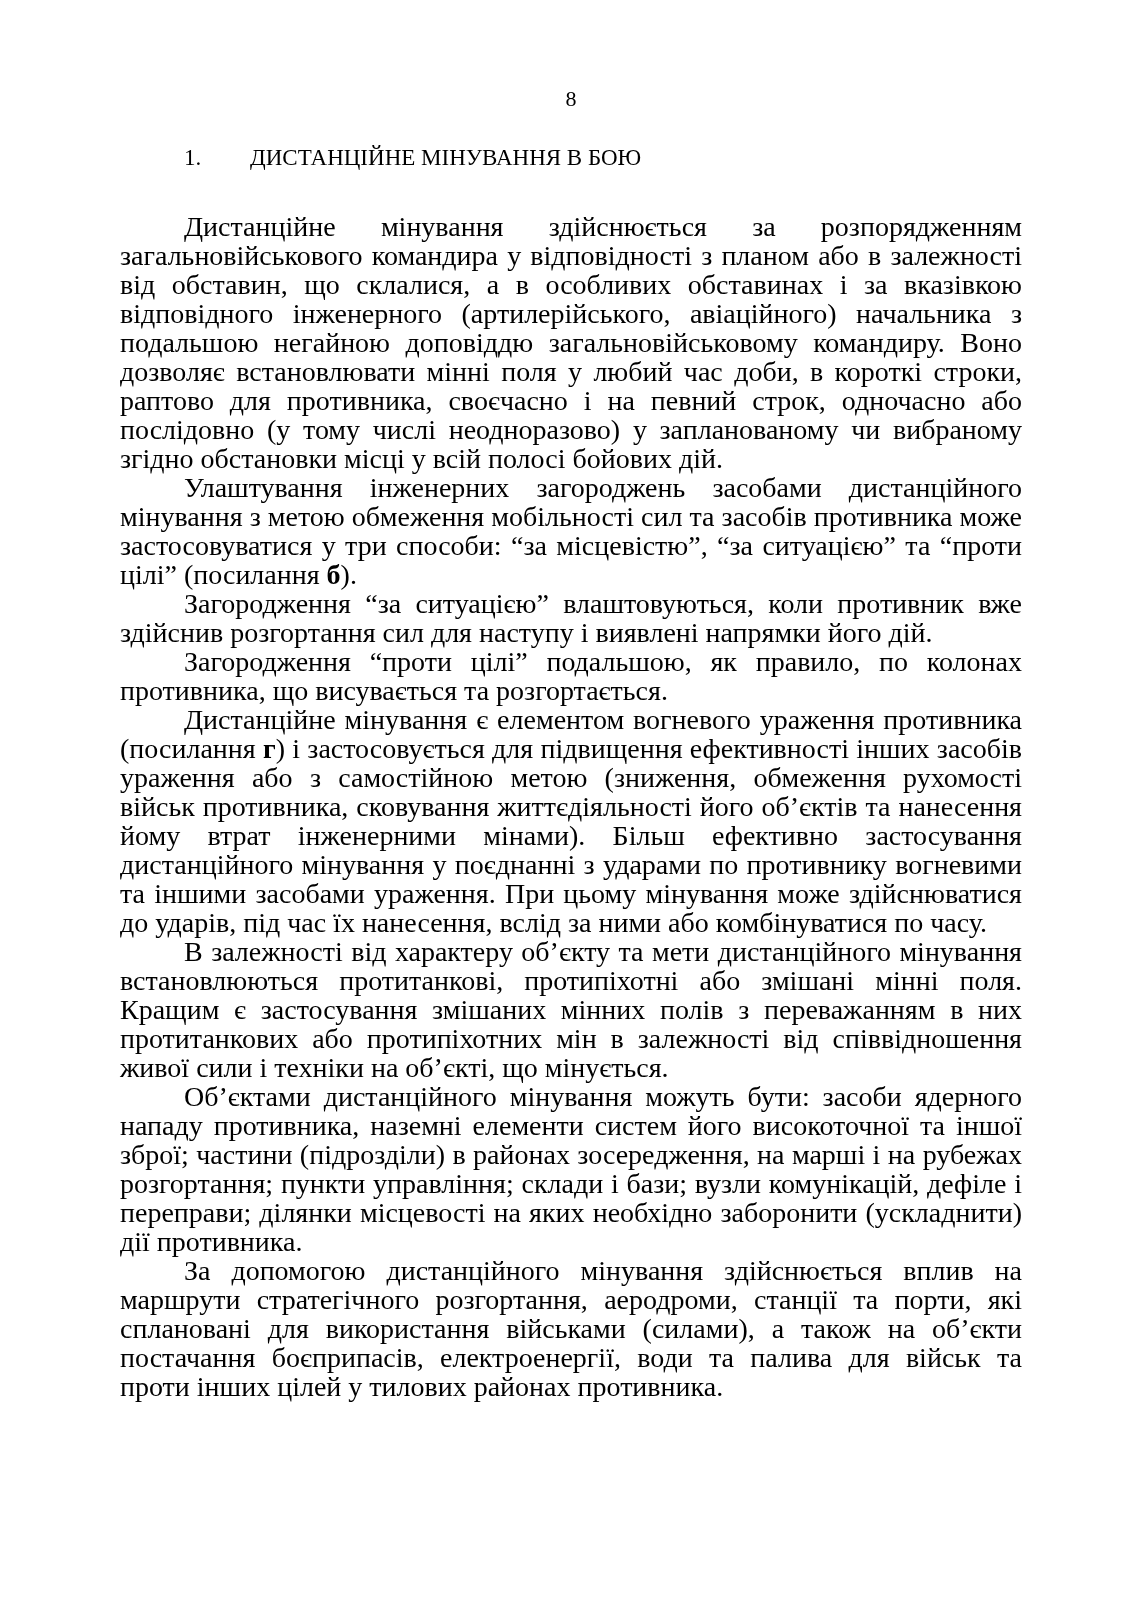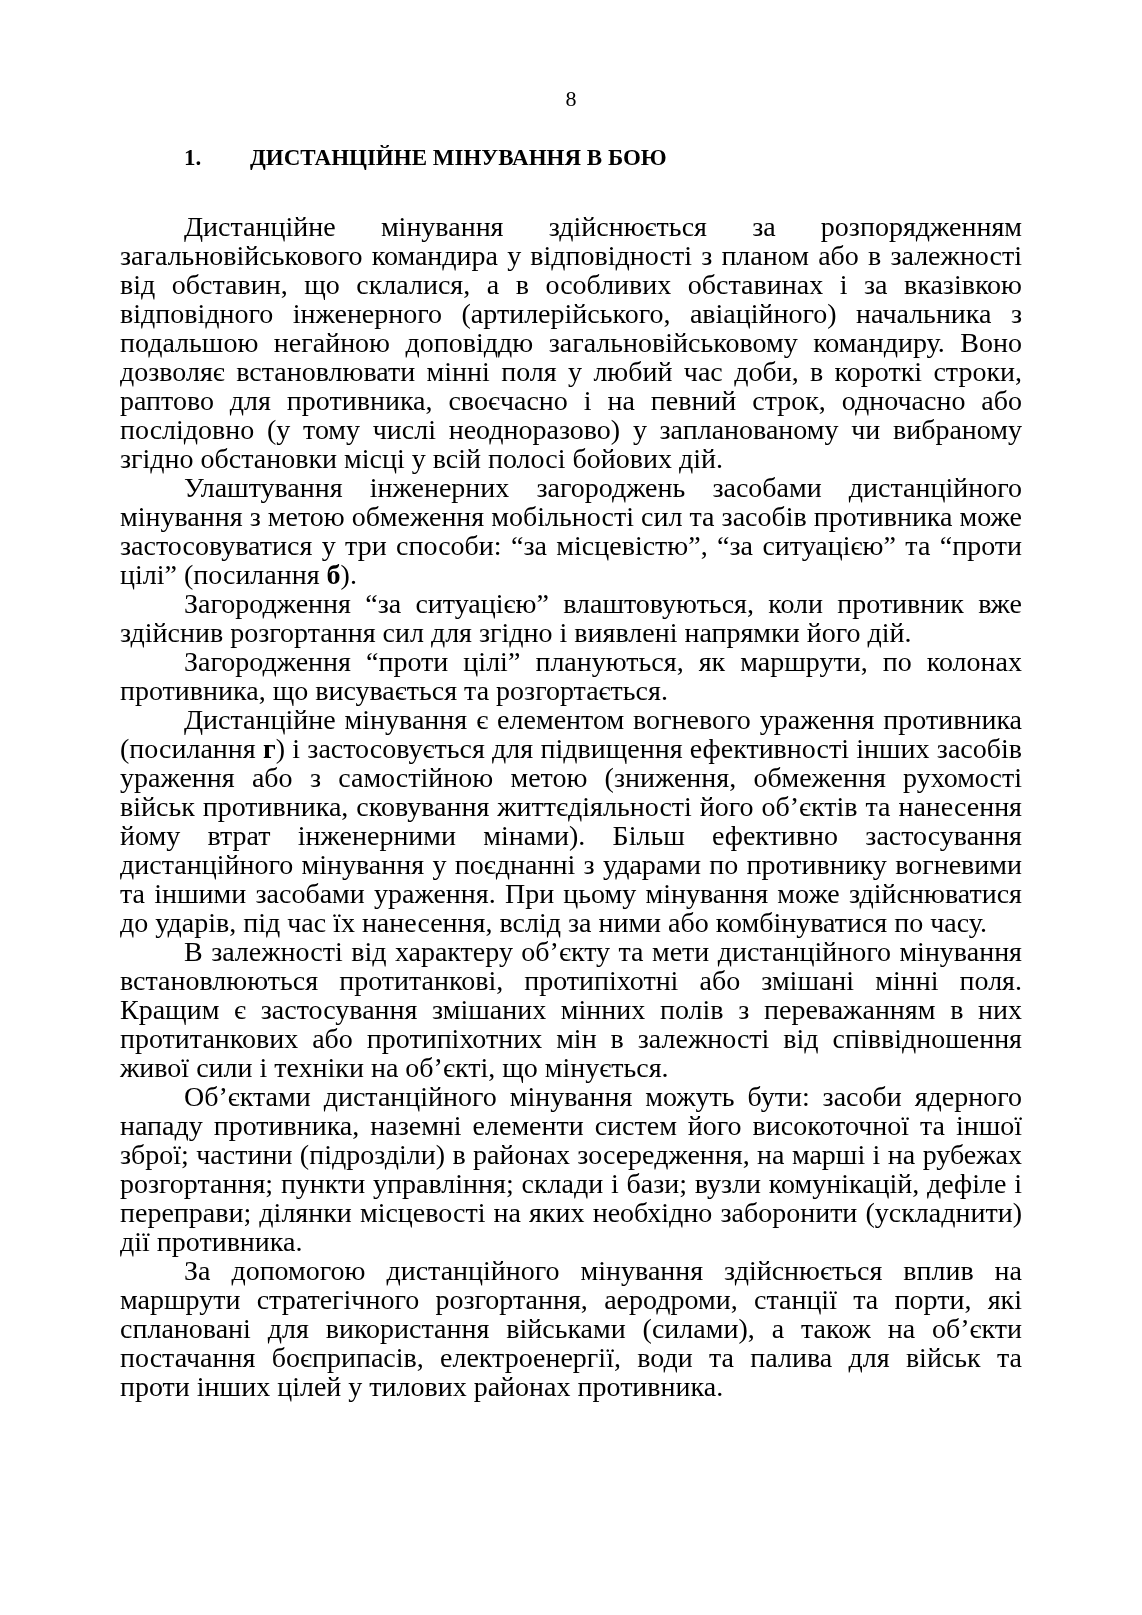--- a/index.html
+++ b/index.html
@@ -15,21 +15,21 @@
     background: #ffffff;
     padding: 84px 120px 60px 120px;
   }
   .page-number {
     text-align: center;
     font-size: 22px;
     line-height: 29px;
     margin-bottom: 30px;
   }
   .heading {
-    font-weight: bold;
+    font-weight: normal;
     font-size: 23px;
     line-height: 29px;
     padding-left: 64px;
     margin-bottom: 40px;
     white-space: nowrap;
   }
   .heading .h-num {
     display: inline-block;
     width: 66px;
   }
@@ -44,20 +44,20 @@
 </style>
 </head>
 <body>
 
 <div class="page">
   <div class="page-number">8</div>
   <h1 class="heading"><span class="h-num">1.</span><span>ДИСТАНЦІЙНЕ МІНУВАННЯ В БОЮ</span></h1>
   <div class="doc-body">
       <p class="para"><span>Дистанційне мінування здійснюється за розпорядженням загальновійськового командира у відповідності з планом або в залежності від обставин, що склалися, а в особливих обставинах і за вказівкою відповідного інженерного (артилерійського, авіаційного) начальника з подальшою негайною доповіддю загальновійськовому командиру. Воно дозволяє встановлювати мінні поля у любий час доби, в короткі строки, раптово для противника, своєчасно і на певний строк, одночасно або послідовно (у тому числі неодноразово) у запланованому чи вибраному згідно обстановки місці у всій полосі бойових дій.</span></p>
       <p class="para"><span>Улаштування інженерних загороджень засобами дистанційного мінування з метою обмеження мобільності сил та засобів противника може застосовуватися у три способи: “за місцевістю”, “за ситуацією” та “проти цілі” (посилання </span><b>б</b><span>).</span></p>
-      <p class="para"><span>Загородження “за ситуацією” влаштовуються, коли противник вже здійснив розгортання сил для згідно і виявлені напрямки його дій.</span></p>
-      <p class="para"><span>Загородження “проти цілі” плануються, як маршрути, по колонах противника, що висувається та розгортається.</span></p>
+      <p class="para"><span>Загородження “за ситуацією” влаштовуються, коли противник вже здійснив розгортання сил для наступу і виявлені напрямки його дій.</span></p>
+      <p class="para"><span>Загородження “проти цілі” подальшою, як правило, по колонах противника, що висувається та розгортається.</span></p>
       <p class="para"><span>Дистанційне мінування є елементом вогневого ураження противника (посилання </span><b>г</b><span>) і застосовується для підвищення ефективності інших засобів ураження або з самостійною метою (зниження, обмеження рухомості військ противника, сковування життєдіяльності його об’єктів та нанесення йому втрат інженерними мінами). Більш ефективно застосування дистанційного мінування у поєднанні з ударами по противнику вогневими та іншими засобами ураження. При цьому мінування може здійснюватися до ударів, під час їх нанесення, вслід за ними або комбінуватися по часу.</span></p>
       <p class="para"><span>В залежності від характеру об’єкту та мети дистанційного мінування встановлюються протитанкові, протипіхотні або змішані мінні поля. Кращим є застосування змішаних мінних полів з переважанням в них протитанкових або протипіхотних мін в залежності від співвідношення живої сили і техніки на об’єкті, що мінується.</span></p>
       <p class="para"><span>Об’єктами дистанційного мінування можуть бути: засоби ядерного нападу противника, наземні елементи систем його високоточної та іншої зброї; частини (підрозділи) в районах зосередження, на марші і на рубежах розгортання; пункти управління; склади і бази; вузли комунікацій, дефіле і переправи; ділянки місцевості на яких необхідно заборонити (ускладнити) дії противника.</span></p>
       <p class="para"><span>За допомогою дистанційного мінування здійснюється вплив на маршрути стратегічного розгортання, аеродроми, станції та порти, які сплановані для використання військами (силами), а також на об’єкти постачання боєприпасів, електроенергії, води та палива для військ та проти інших цілей у тилових районах противника.</span></p>
     </div>
 </div>
 
 </body></html>

